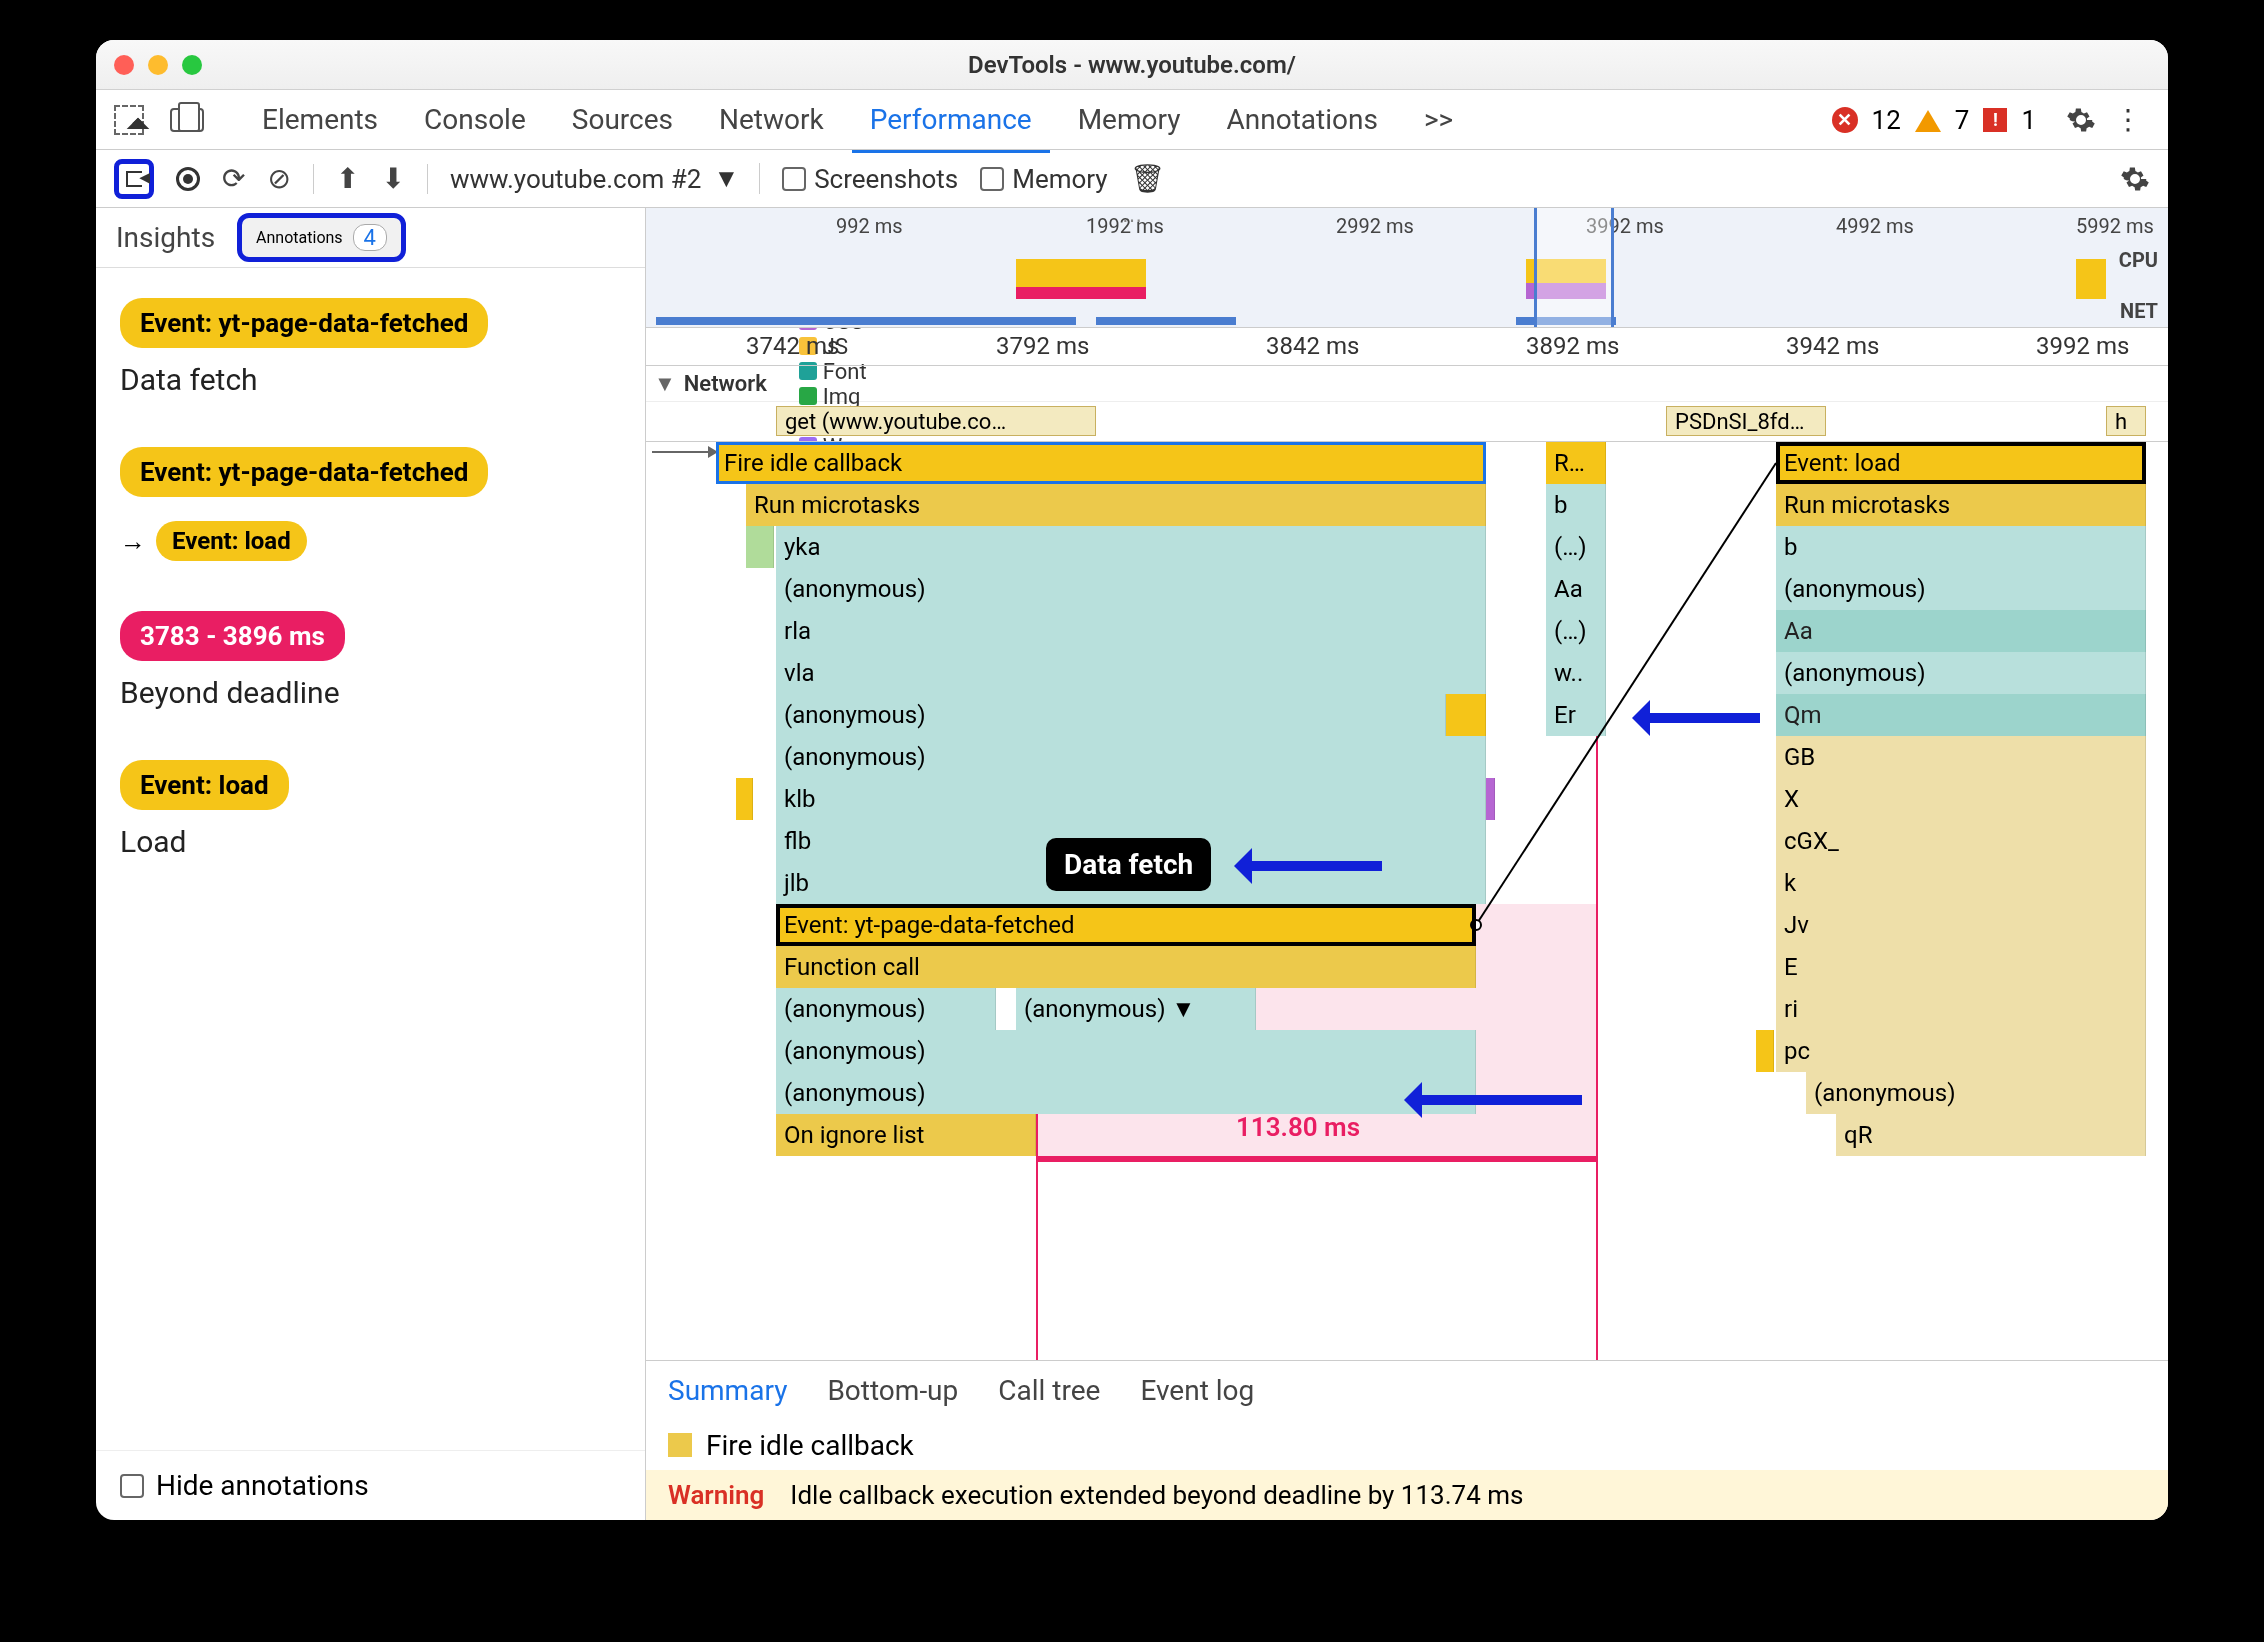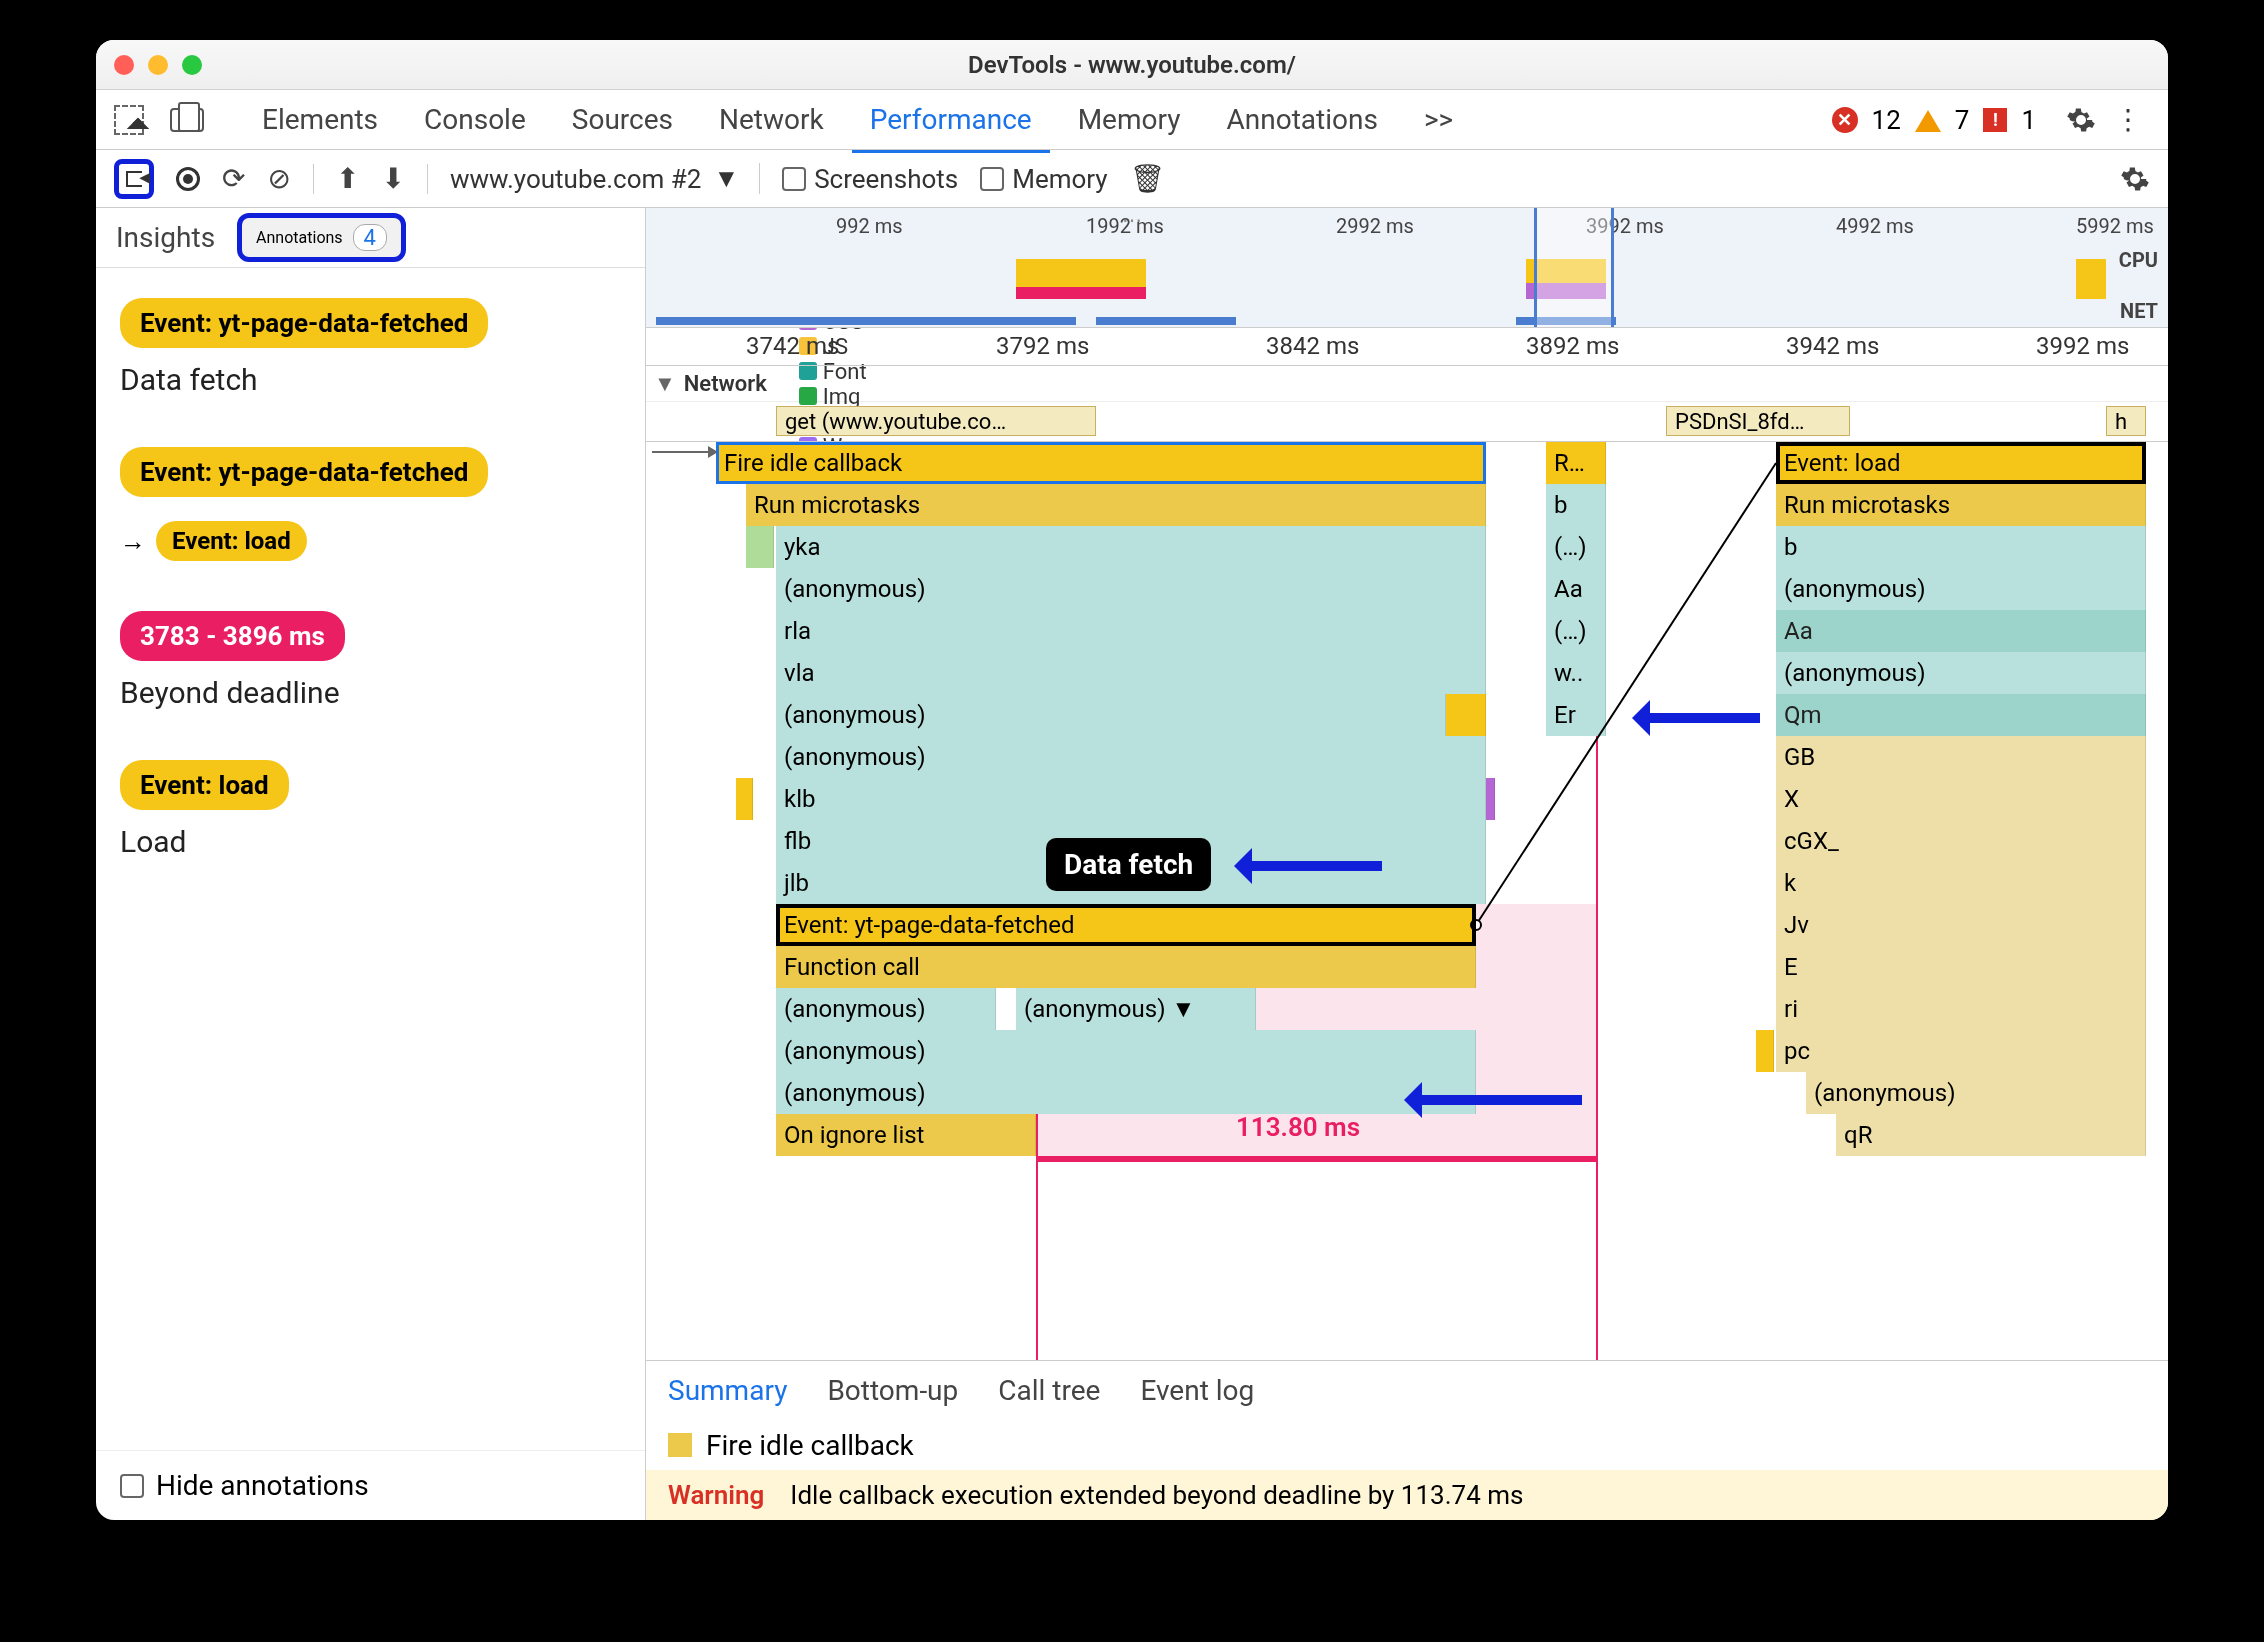--- a/index.html
+++ b/index.html
@@ -272,21 +272,21 @@
               <span>Wasm</span>
             </span>
             <span class="legend-item">
               <span class="legend-sw" style="background:#bbb"></span>
               <span>Other</span>
             </span>
           </span>
       </div>
       <div class="net-entries" id="net-entries-host">
           <div class="net-entry" style="left: 130px; width: 320px;">get (www.youtube.co…</div>
-          <div class="net-entry" style="left: 1020px; width: 184px;">PSDnSI_8fd…</div>
+          <div class="net-entry" style="left: 1020px; width: 160px;">PSDnSI_8fd…</div>
           <div class="net-entry" style="left: 1460px; width: 40px;">h</div>
         </div>
 
       <div class="dots-row" style="left:50%;transform:translateX(-50%)">⋯</div>
 
       <div class="flame" id="flame-host">
         <div class="pink-area" style="left:390px;top:462px;width:560px;height:258px"></div>
         <div class="red-vline" style="left:390px"></div>
         <div class="red-vline" style="left:950px"></div>
 

